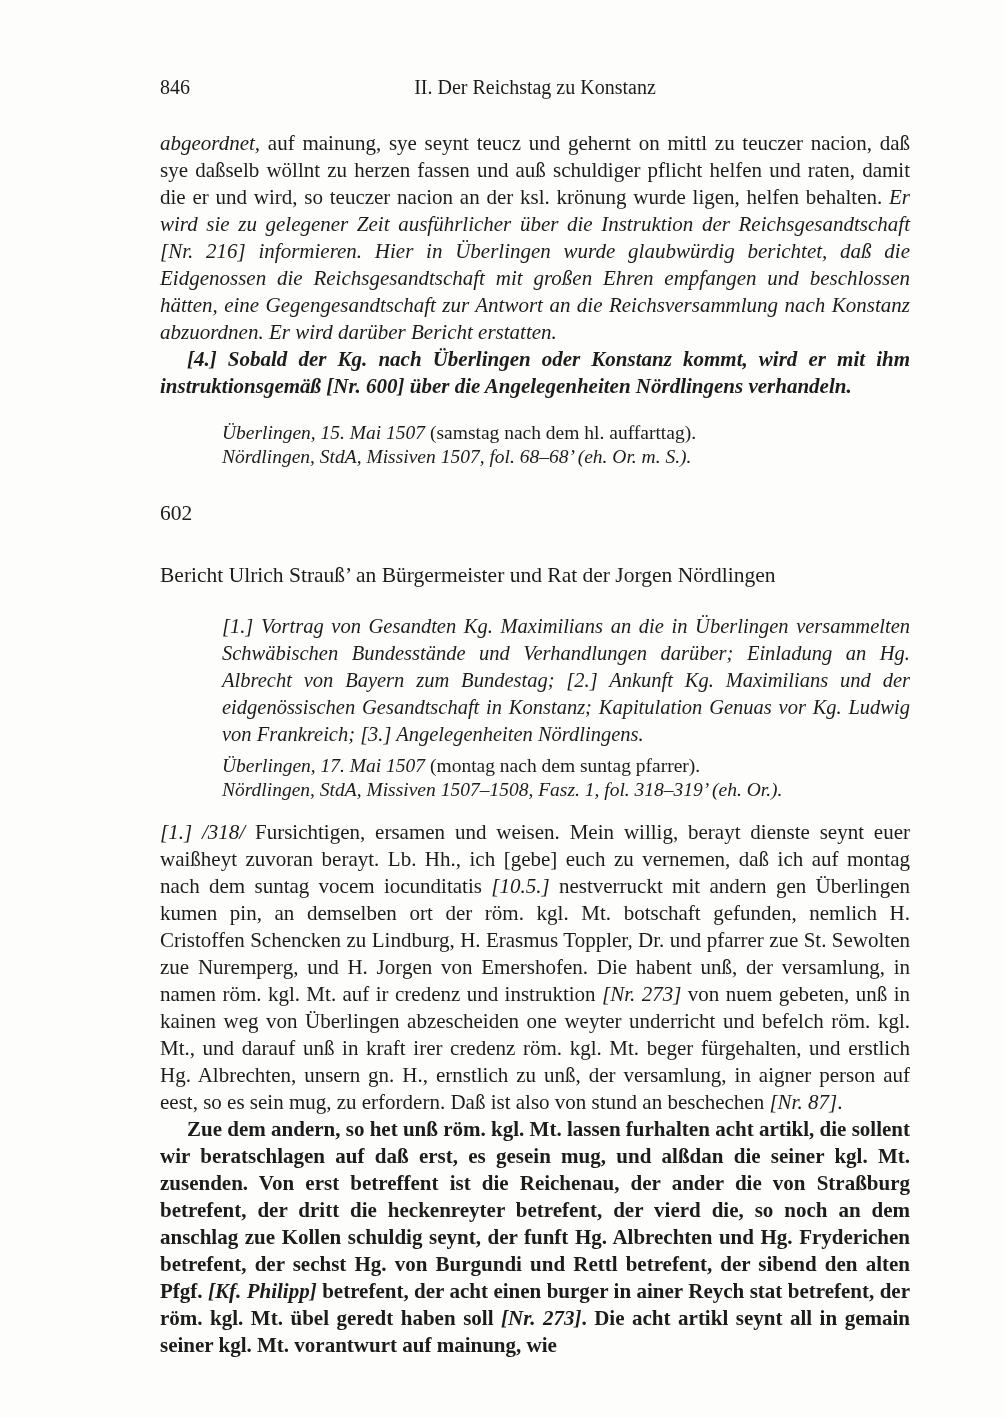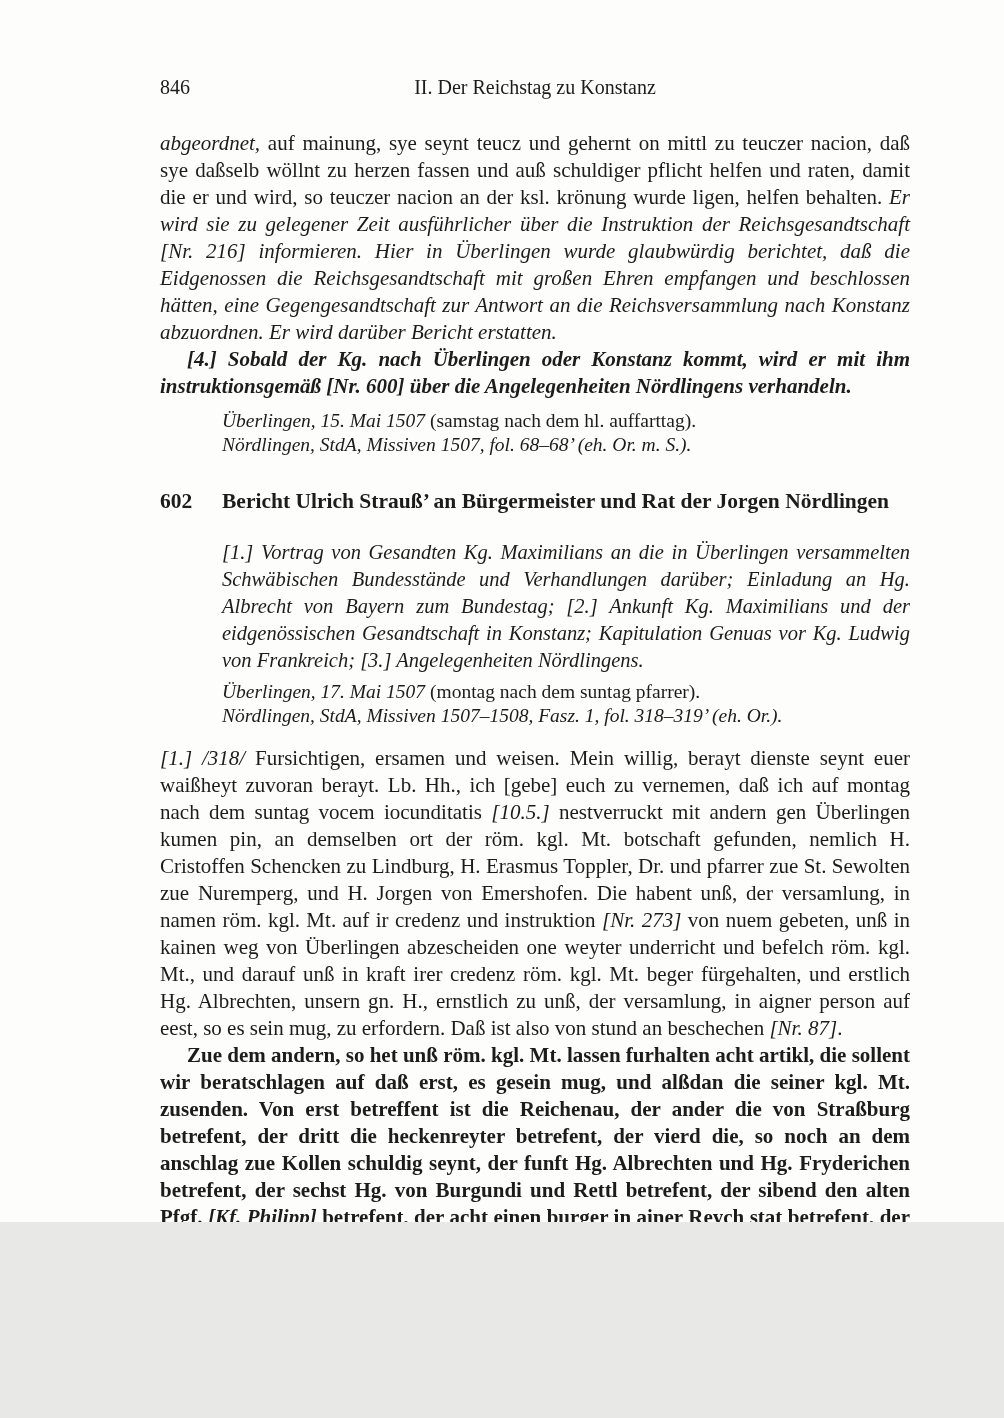--- a/index.html
+++ b/index.html
@@ -2,21 +2,21 @@
 <html lang="de" style="--ink: #1c1c1c; --paper: #fdfdfb;"><head>
 <meta charset="utf-8">
 <style>
   :root { --ink: #1c1c1c; --paper: #fdfdfb; }
   * { margin: 0; padding: 0; box-sizing: border-box; }
   html, body { background: #e8e8e6; }
   body { width: 1004px; }
   .page {
     position: relative;
     width: 1004px;
-    height: 1222px;
+    height: 1418px;
     background: var(--paper, #fdfdfb);
     color: var(--ink, #1c1c1c);
     font-family: "Liberation Serif", "DejaVu Serif", serif;
     padding: 76px 94px 0 160px;
   }
   .running-head {
     position: relative;
     height: 26px;
     margin-bottom: 28px;
     font-size: 20px;
@@ -26,31 +26,32 @@
   .body-para {
     font-size: 21px;
     line-height: 27px;
     text-align: justify;
     hyphens: none;
   }
   .body-para em, .summary, .dateline em, .para-italic { font-style: italic; }
   .para-indent { text-indent: 27px; font-weight: bold; }
   .dateline-block {
     margin-left: 62px;
-    margin-top: 9px;
+    margin-top: 21px;
     font-size: 19.5px;
     line-height: 24px;
   }
   .entry-heading {
     display: flex;
     margin-top: 30px;
     margin-bottom: 24px;
     font-size: 21.5px;
-    font-weight: bold;
+    font-weight: normal;
     line-height: 28px;
+    flex-direction: column;
   }
   .entry-number { width: 62px; flex: 0 0 62px; }
   .summary {
     margin-left: 62px;
     margin-bottom: 0;
     font-size: 20.5px;
     line-height: 27px;
     text-align: justify;
   }
   .entry-602 .dateline-block { margin-top: 6px; margin-bottom: 17px; }

